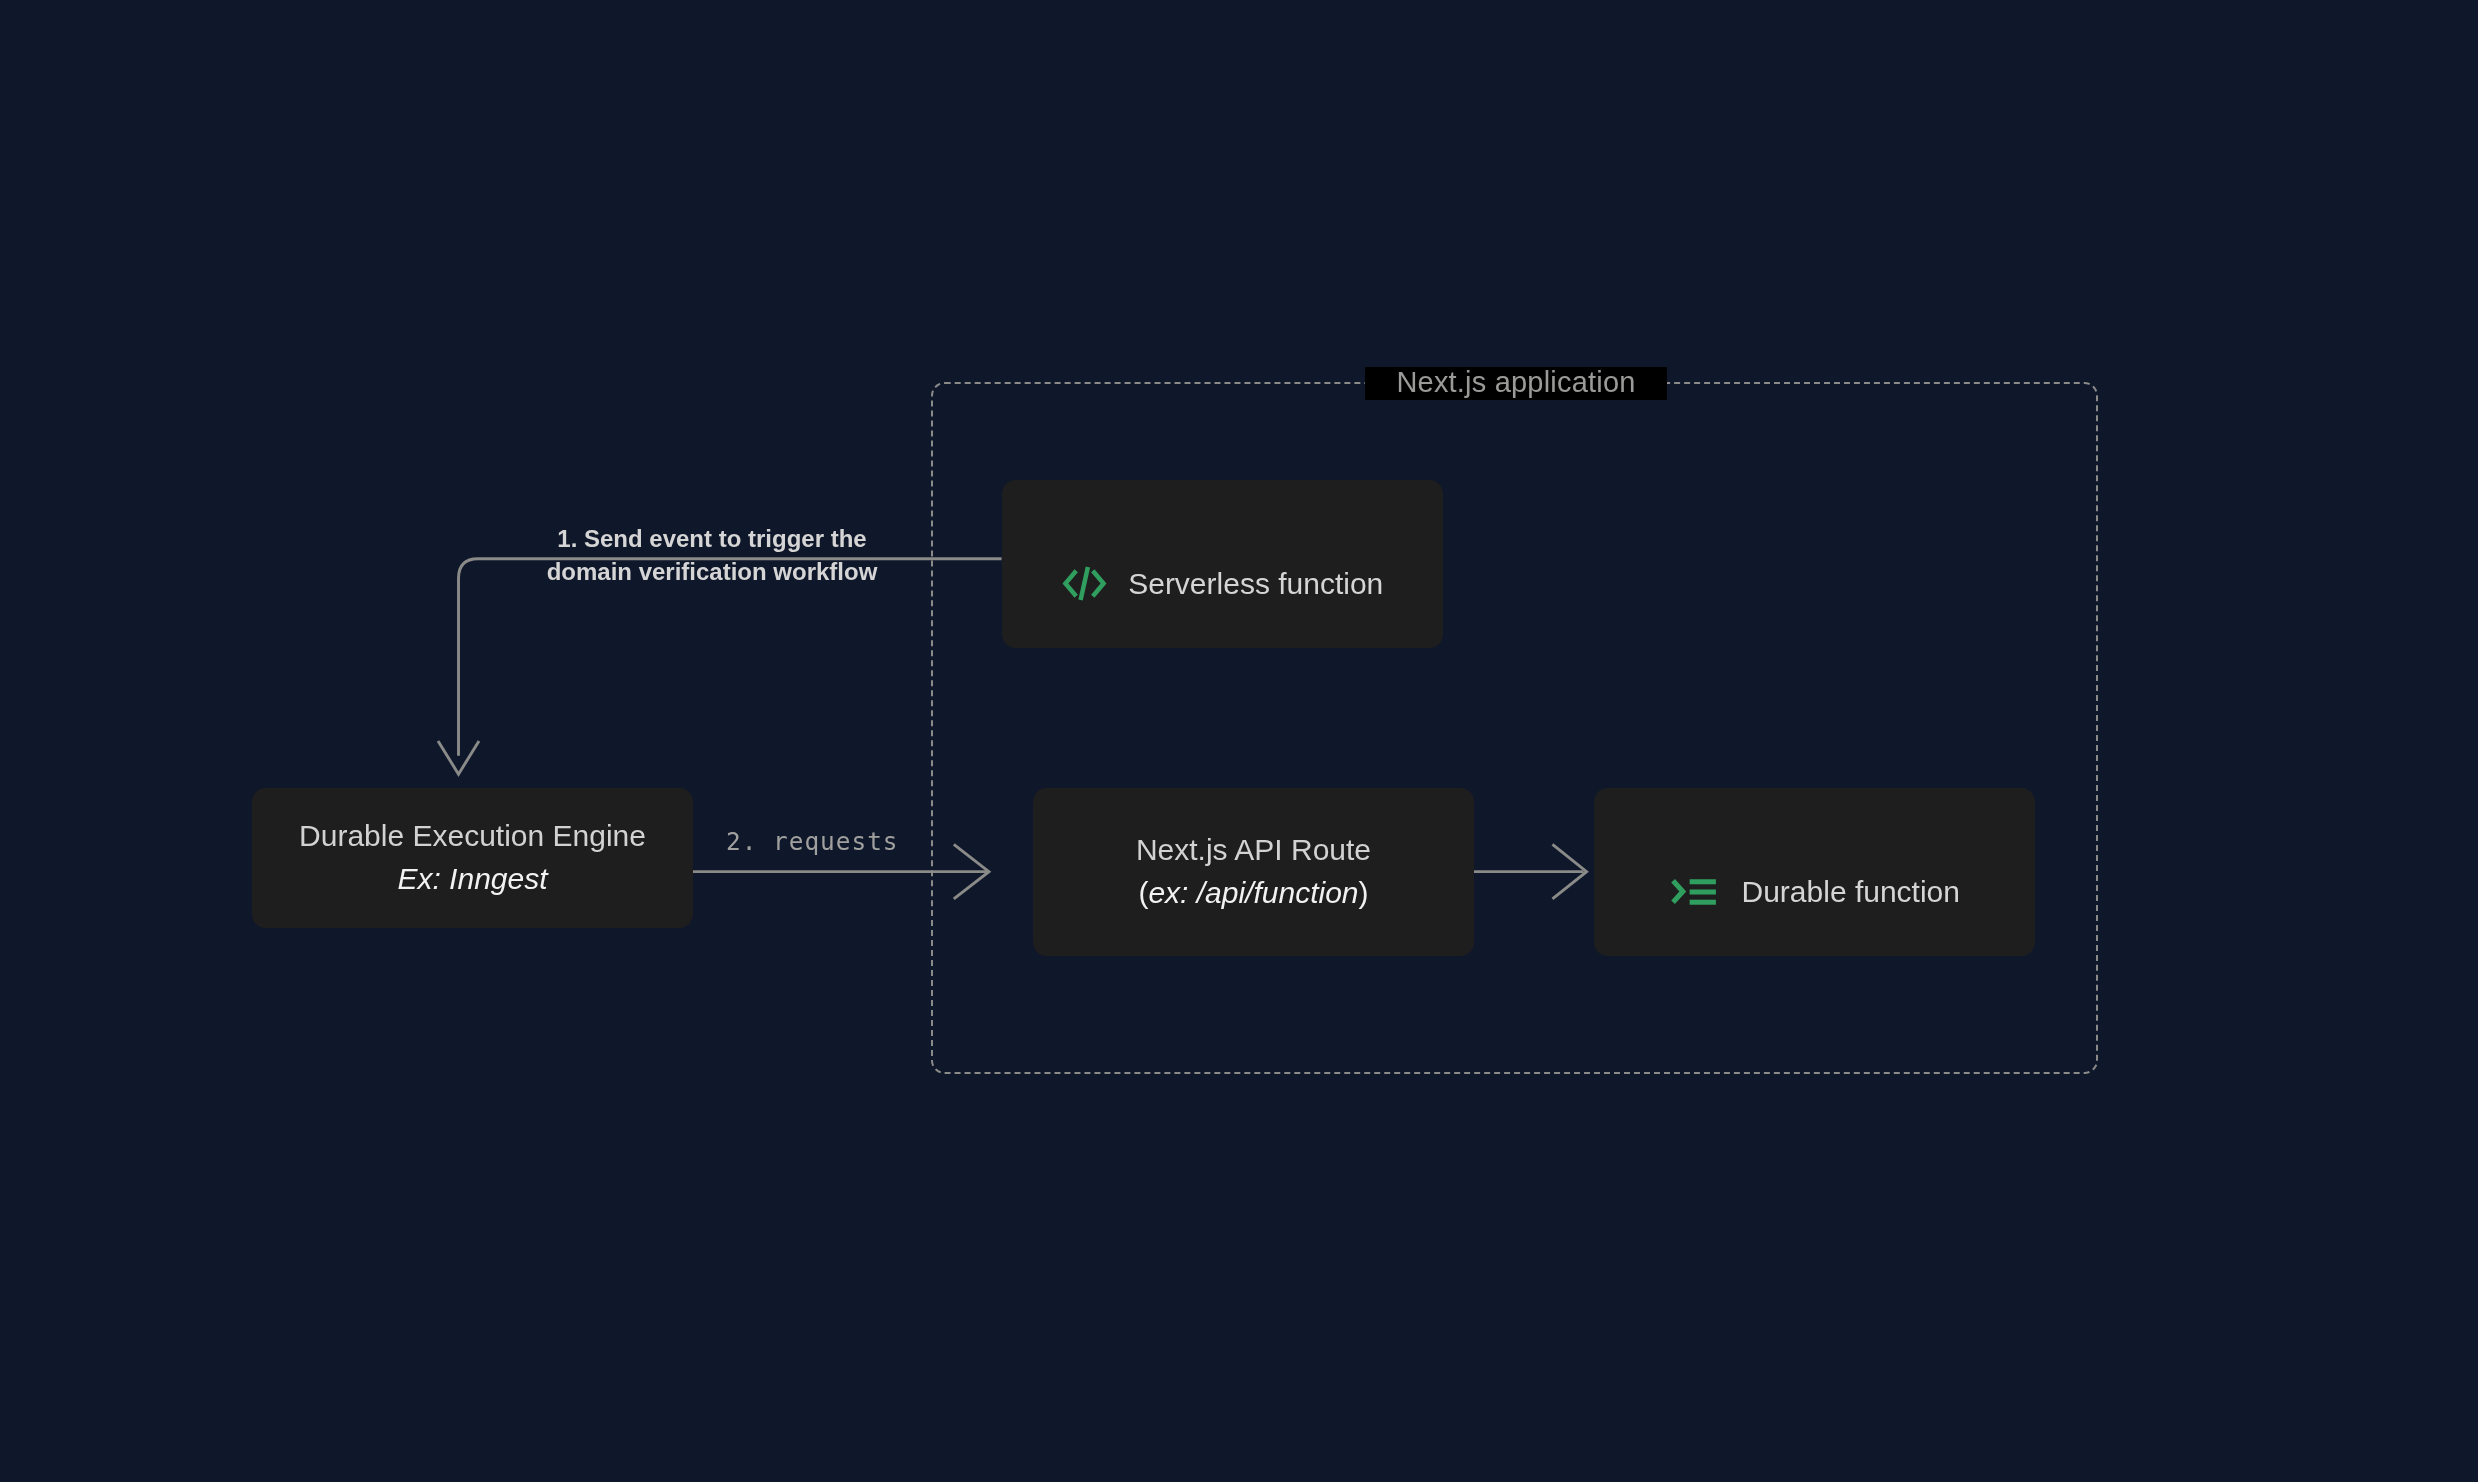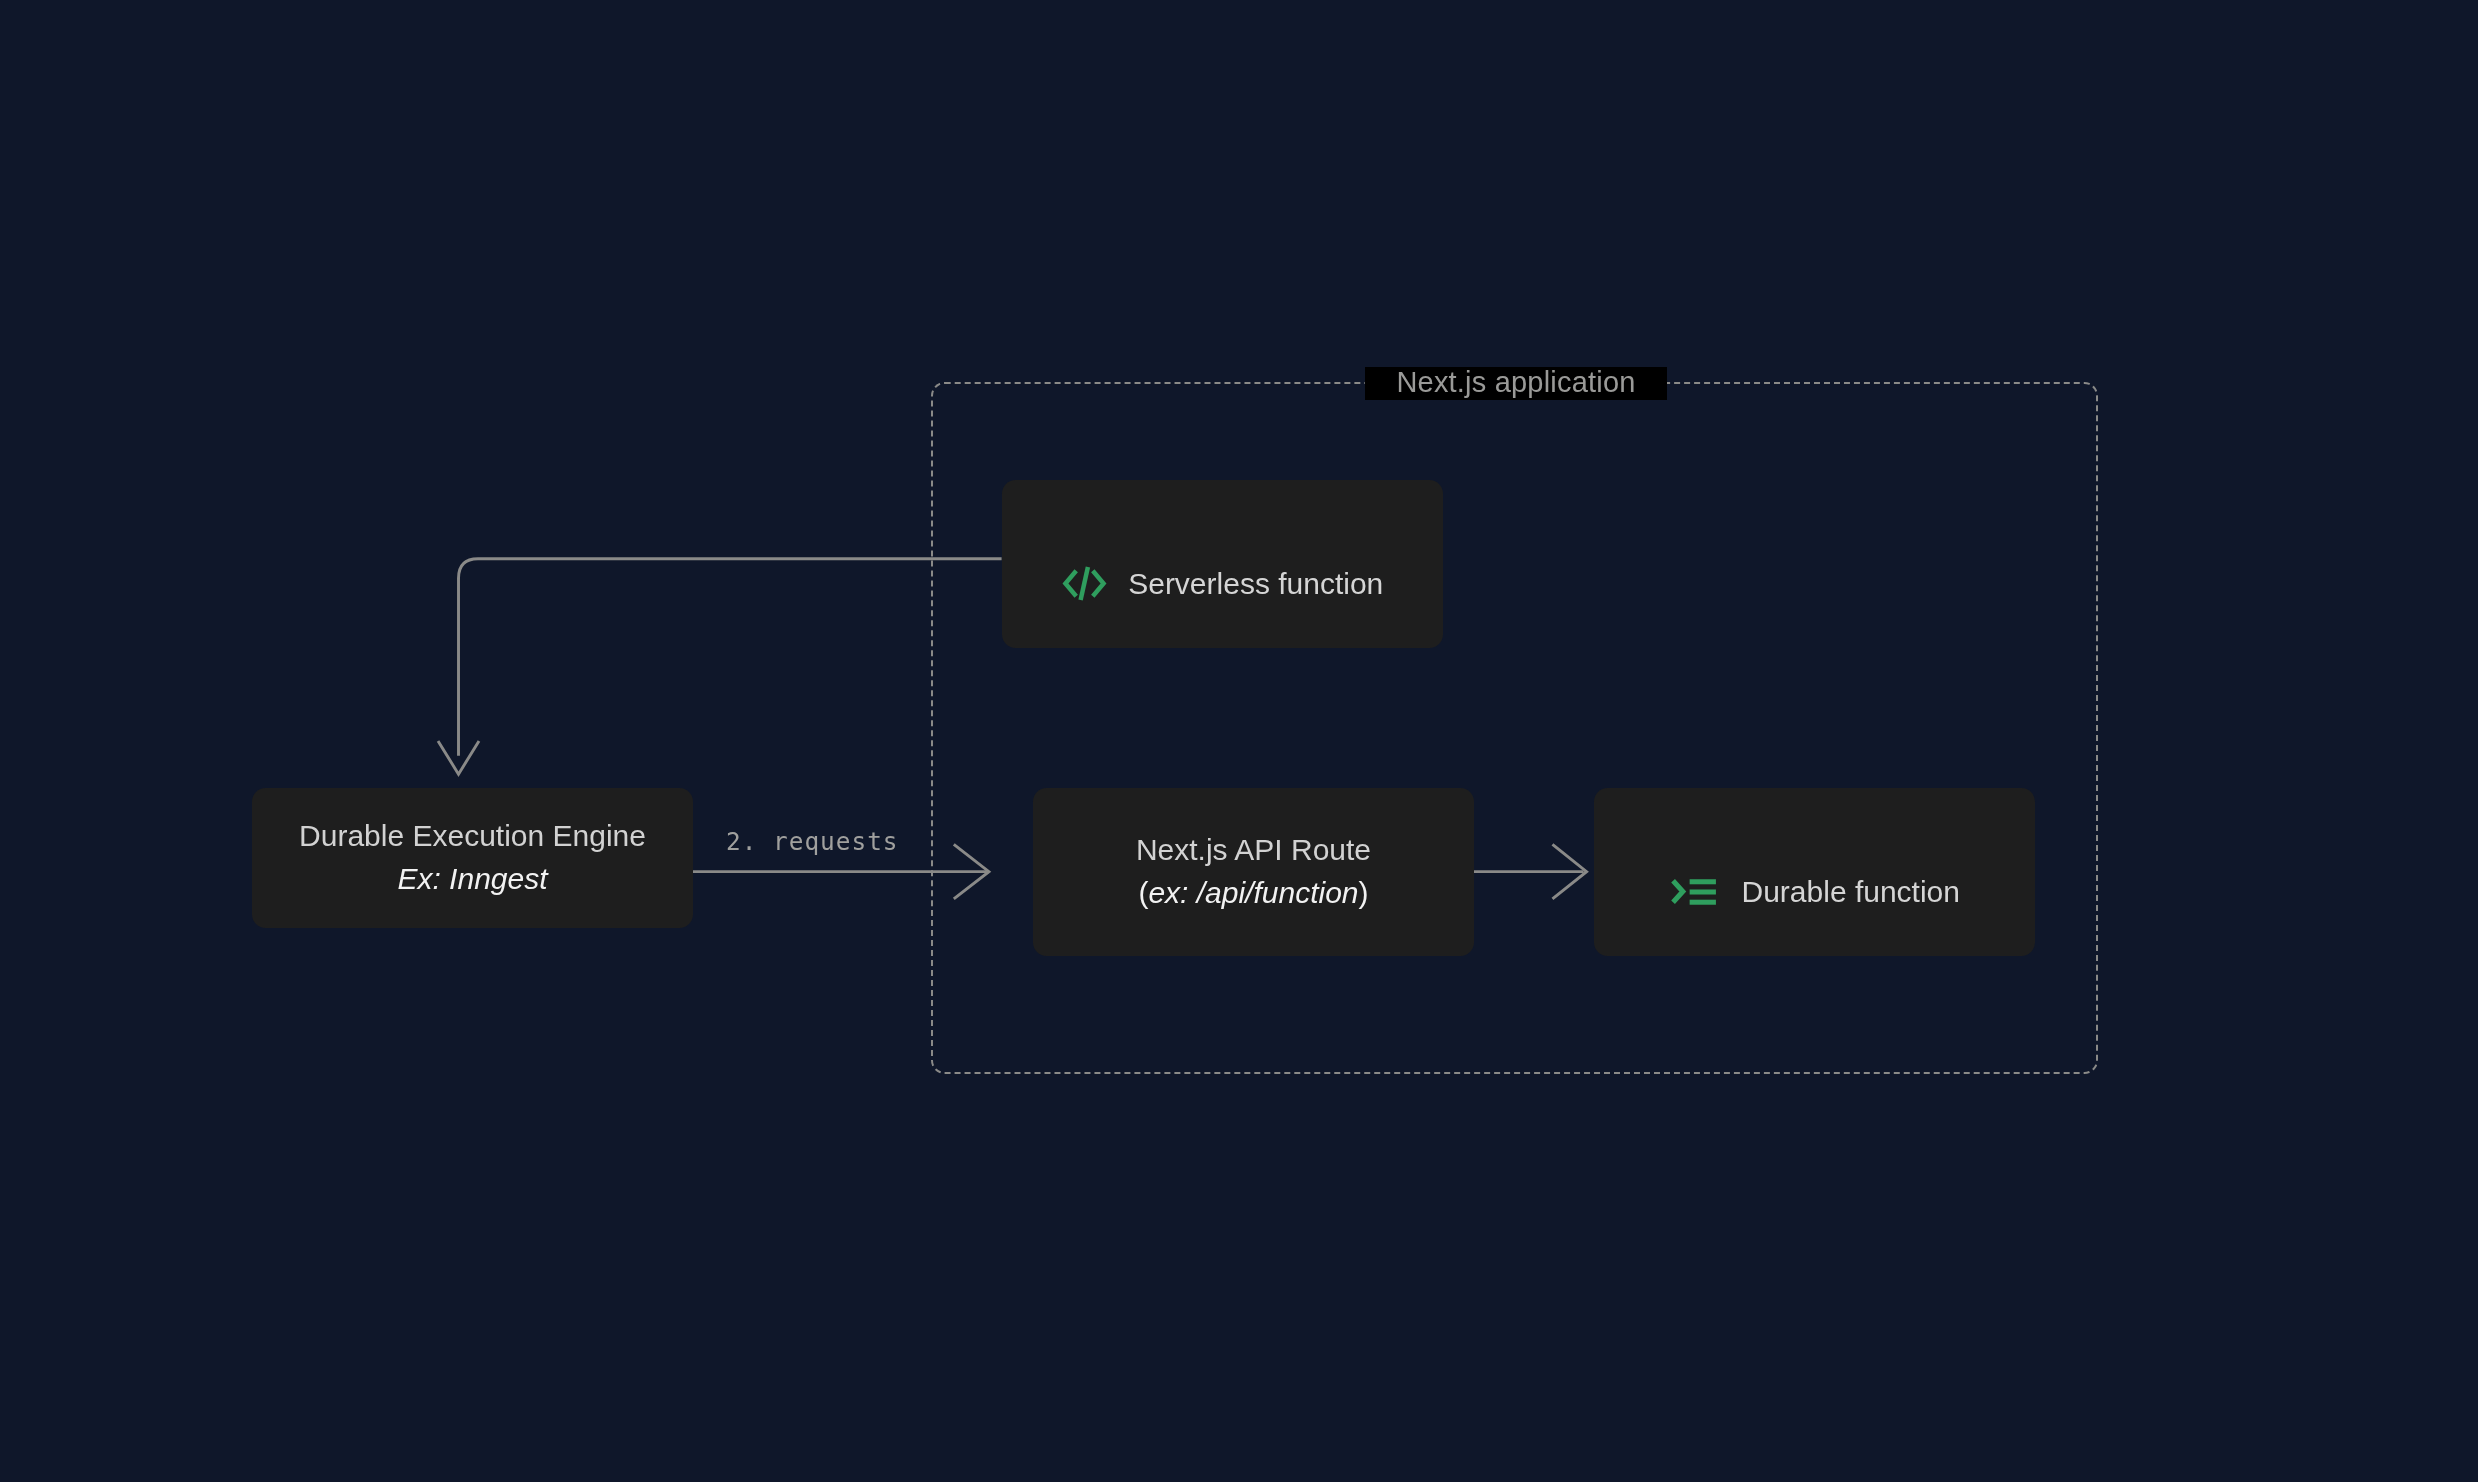--- a/index.html
+++ b/index.html
@@ -151,20 +151,24 @@
     <path d="M 1027 573 L 490 573 Q 470 573 470 593 L 470 775" fill="none" stroke="#8a8a88" stroke-width="3"></path>
     <path d="M 449 760 L 470 794 L 491 760" fill="none" stroke="#8a8a88" stroke-width="3" stroke-linecap="butt" stroke-linejoin="miter"></path>
 
     <path d="M 710 894 L 1012 894" fill="none" stroke="#8a8a88" stroke-width="3"></path>
     <path d="M 978 866 L 1014 894 L 978 922" fill="none" stroke="#8a8a88" stroke-width="3" stroke-linecap="butt" stroke-linejoin="miter"></path>
 
     <path d="M 1470 894 L 1624 894" fill="none" stroke="#8a8a88" stroke-width="3"></path>
     <path d="M 1592 866 L 1627 894 L 1592 922" fill="none" stroke="#8a8a88" stroke-width="3" stroke-linecap="butt" stroke-linejoin="miter"></path>
   </svg>
 
+  <div class="edge-label" id="label-step1">
+    <div>1. Send event to trigger the</div>
+    <div>domain verification workflow</div>
+  </div>
   <div class="edge-label" id="label-step2">2. requests</div>
 
   <div class="card" id="card-serverless">
     <div class="card-row">
       <span class="icon">
         <svg width="45" height="41" viewBox="0 0 46 42">
           <path d="M14.5 8 L3.5 21 L14.5 34" fill="none" stroke="#2f9e5e" stroke-width="4.6" stroke-linecap="butt" stroke-linejoin="miter"></path>
           <path d="M31.5 8 L42.5 21 L31.5 34" fill="none" stroke="#2f9e5e" stroke-width="4.6" stroke-linecap="butt" stroke-linejoin="miter"></path>
           <path d="M26.5 4 L19 38" fill="none" stroke="#2f9e5e" stroke-width="4.6" stroke-linecap="butt"></path>
         </svg>

